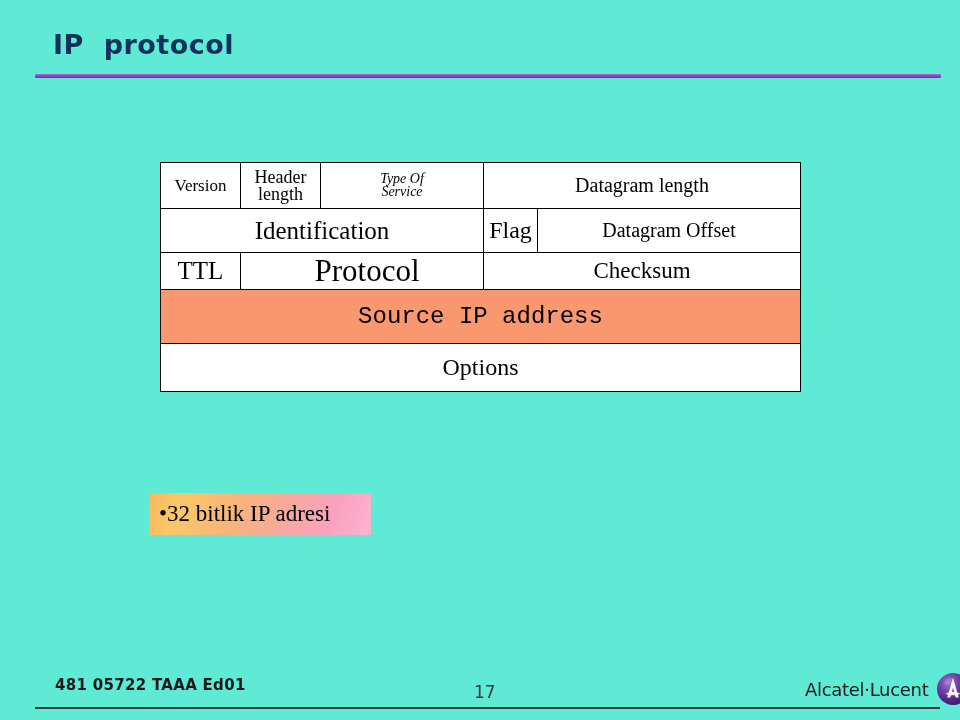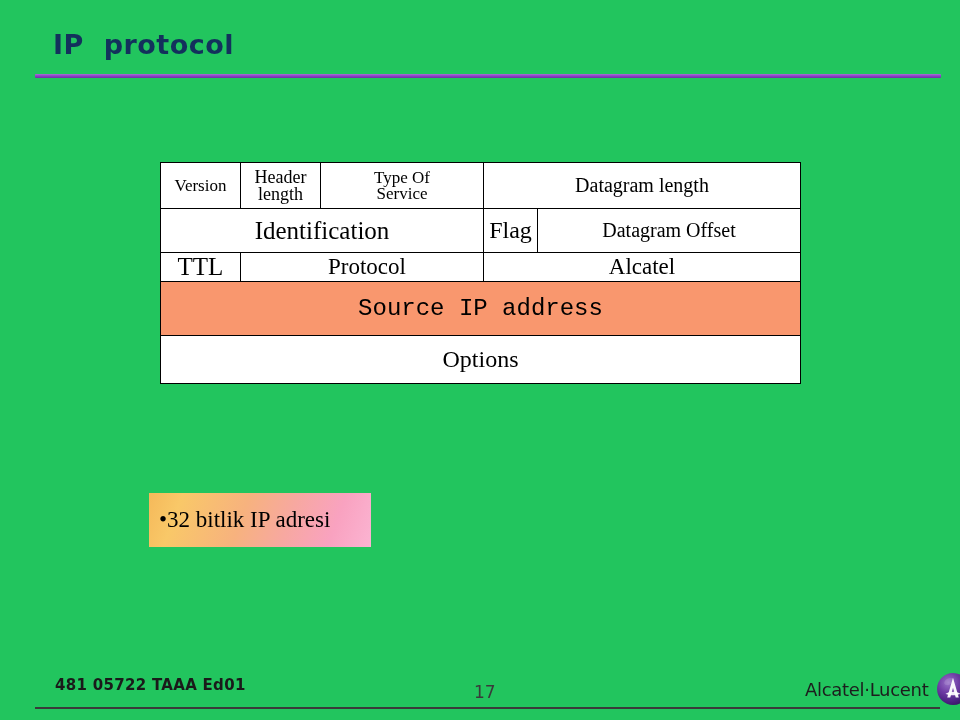--- a/index.html
+++ b/index.html
@@ -8,21 +8,21 @@
     width: 960px;
     height: 720px;
     background: #ffffff;
     overflow: hidden;
   }
 
   .slide {
     position: relative;
     width: 960px;
     height: 720px;
-    background: #22c55e;
+    background: #5eead4;
     font-family: "Liberation Sans", sans-serif;
   }
 
   
   .title {
     position: absolute;
     left: 53px;
     top: 29px;
     font-family: "DejaVu Sans", sans-serif;
     font-size: 27px;
@@ -59,33 +59,33 @@
     text-align: center;
     vertical-align: middle;
     background: #ffffff;
     overflow: hidden;
   }
 
   
   .r1 { height: 46px; }
   .c-version   { font-size: 17px; }
   .c-hlen      { font-size: 18px; line-height: 0.92; }
-  .c-tos       { font-size: 17px; line-height: 0.92; }
+  .c-tos       { font-size: 14px; line-height: 0.92; font-style: italic; }
   .c-dlen      { font-size: 20px; }
 
   
   .r2 { height: 44px; padding-left: 32px; }
   .c-ident     { font-size: 25px; }
   .c-flag      { font-size: 24px; }
   .c-doff      { font-size: 20px; }
 
   
   .r3 { height: 27px; }
   .c-ttl       { font-size: 25px; }
-  .c-proto     { font-size: 23px; padding-left: 10px; }
+  .c-proto     { font-size: 31px; padding-left: 10px; }
   .c-cksum     { font-size: 23px; }
 
   
   .r4 { height: 54px; font-family: Liberation Mono, monospace; }
   .r5 { height: 41px; }
   .r6 { height: 48px; }
 
   .c-src {
     font-size: 24px;
     background: #f9976e !important;
@@ -100,21 +100,21 @@
   }
 
   .stack-line { display: block; }
 
   
   .note-box {
     position: absolute;
     left: 149px;
     top: 493px;
     width: 222px;
-    height: 54px;
+    height: 42px;
     background: linear-gradient(110deg,
                 #f5b95a 0%,
                 #f9c868 14%,
                 #f7b27e 42%,
                 #f7a8a0 62%,
                 #f9a2c0 82%,
                 #fbb4d2 100%);
     display: flex;
     align-items: center;
   }
@@ -214,21 +214,21 @@
 
       <tr class="r2">
         <td class="c-ident" colspan="3">Identification</td>
         <td class="c-flag">Flag</td>
         <td class="c-doff">Datagram Offset</td>
       </tr>
 
       <tr class="r3">
         <td class="c-ttl">TTL</td>
         <td class="c-proto" colspan="2">Protocol</td>
-        <td class="c-cksum" colspan="2">Alcatel</td>
+        <td class="c-cksum" colspan="2">Checksum</td>
       </tr>
 
       <tr class="r4">
         <td class="c-src" colspan="5">Source IP address</td>
       </tr>
 
 
       <tr class="r6">
         <td class="c-opts" colspan="5">Options</td>
       </tr>

